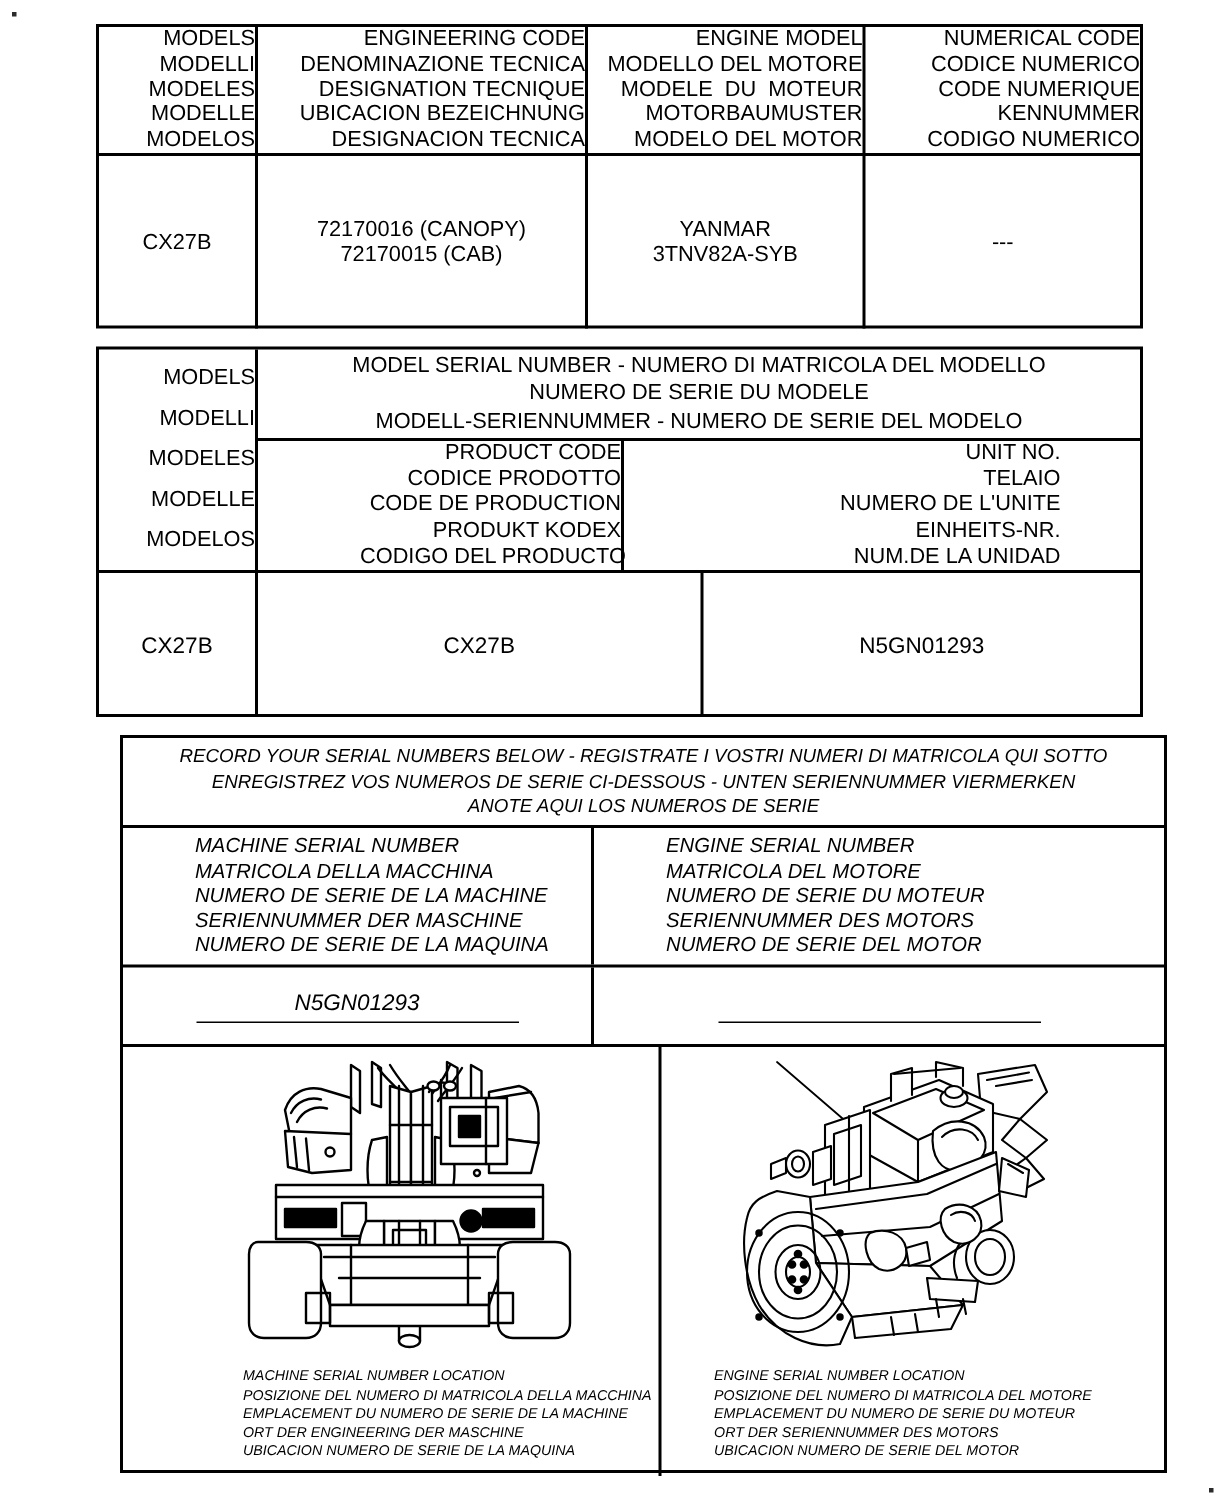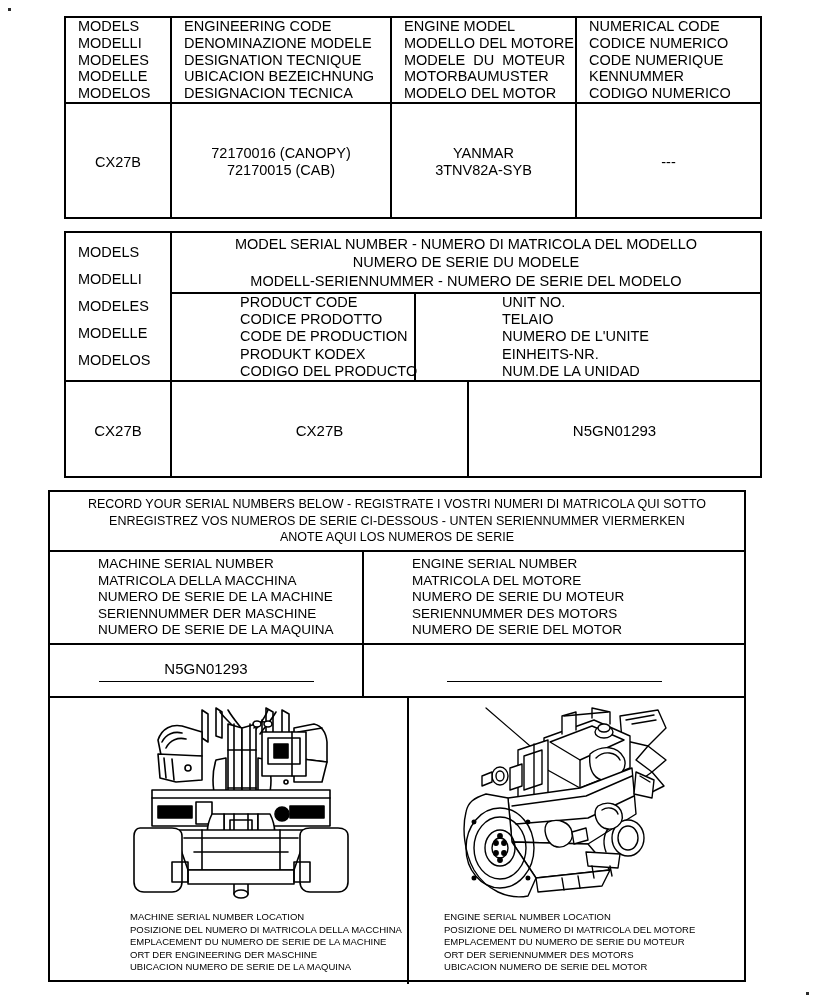--- a/index.html
+++ b/index.html
@@ -42,21 +42,21 @@
   }
 
   .row { display: flex; }
   .cell {
     box-sizing: border-box;
     border-right: 2px solid #000;
     padding: 0;
     position: relative;
   }
   .cell:last-child { border-right: none; }
-  .rowline { border-bottom: 2px solid #000; }
+  .rowline { border-bottom: 2px solid #000; text-align: right; }
 
   .lines { line-height: 1.17; }
   .lines div { white-space: pre; }
 
   .c-center { display: flex; flex-direction: column; align-items: center; justify-content: center; }
   .c-left   { display: flex; flex-direction: column; justify-content: center; }
 
   
   #table1 { left: 64px; top: 16px; width: 698px; height: 203px; }
   #table1 .hdr { height: 84px; }
@@ -108,21 +108,21 @@
   .t2-sub1 .t2-sublines { padding-left: 68px; }
   .t2-sub2 .t2-sublines { padding-left: 86px; }
 
   .t2-datrow { display: flex; height: 100%; }
   .t2-dat1 { width: 106px; border-right: 2px solid #000; box-sizing: border-box; }
   .t2-dat2 { width: 297px; border-right: 2px solid #000; box-sizing: border-box; }
   .t2-dat3 { width: 291px; box-sizing: border-box; }
   .t2val { font-size: 15px; }
 
   
-  #table3 { left: 48px; top: 490px; width: 698px; height: 492px; }
+  #table3 { left: 80px; top: 490px; width: 698px; height: 492px; font-style: italic; }
   .t3-banner {
     height: 60px;
     border-bottom: 2px solid #000;
     display: flex; flex-direction: column;
     align-items: center; justify-content: center;
     font-size: 12.5px;
     line-height: 1.35;
     box-sizing: border-box;
   }
   .t3-labelrow { display: flex; height: 91px; border-bottom: 2px solid #000; }
@@ -184,21 +184,21 @@
     <div class="row hdr rowline">
       <div class="cell t1-c1 c-left t1txt t1txt-pad lines">
         <div>MODELS</div>
         <div>MODELLI</div>
         <div>MODELES</div>
         <div>MODELLE</div>
         <div>MODELOS</div>
       </div>
       <div class="cell t1-c2 c-left t1txt t1txt-pad lines">
         <div>ENGINEERING CODE</div>
-        <div>DENOMINAZIONE MODELE</div>
+        <div>DENOMINAZIONE TECNICA</div>
         <div>DESIGNATION TECNIQUE</div>
         <div>UBICACION BEZEICHNUNG</div>
         <div>DESIGNACION TECNICA</div>
       </div>
       <div class="cell t1-c3 c-left t1txt t1txt-pad lines">
         <div>ENGINE MODEL</div>
         <div>MODELLO DEL MOTORE</div>
         <div>MODELE  DU  MOTEUR</div>
         <div>MOTORBAUMUSTER</div>
         <div>MODELO DEL MOTOR</div>

